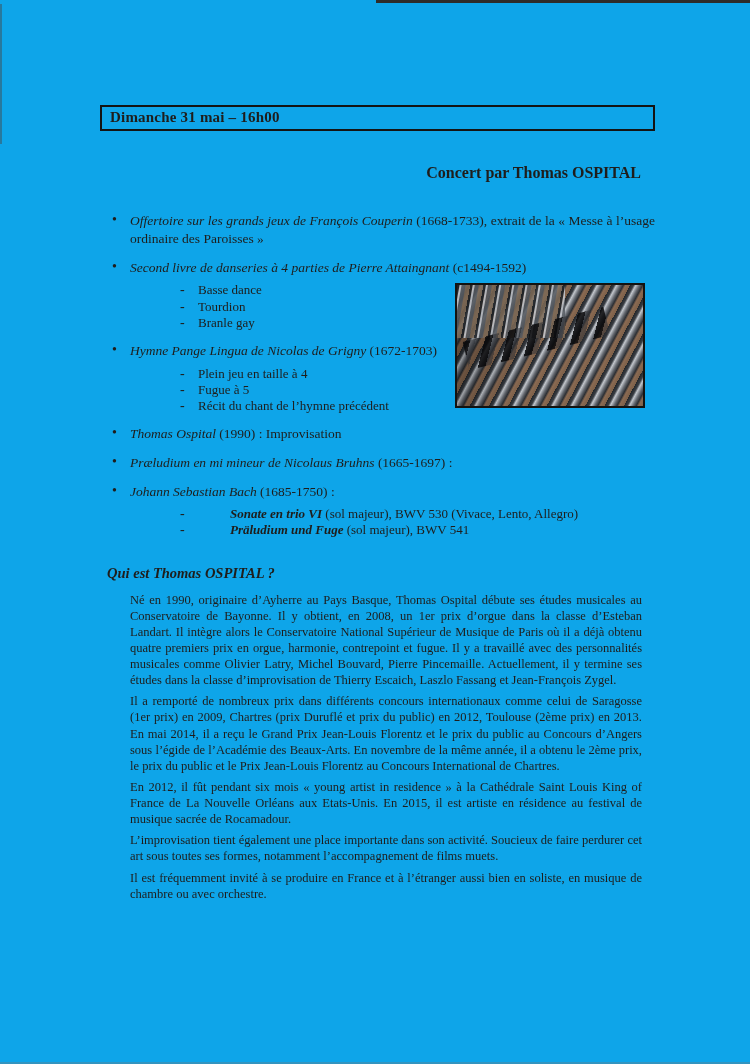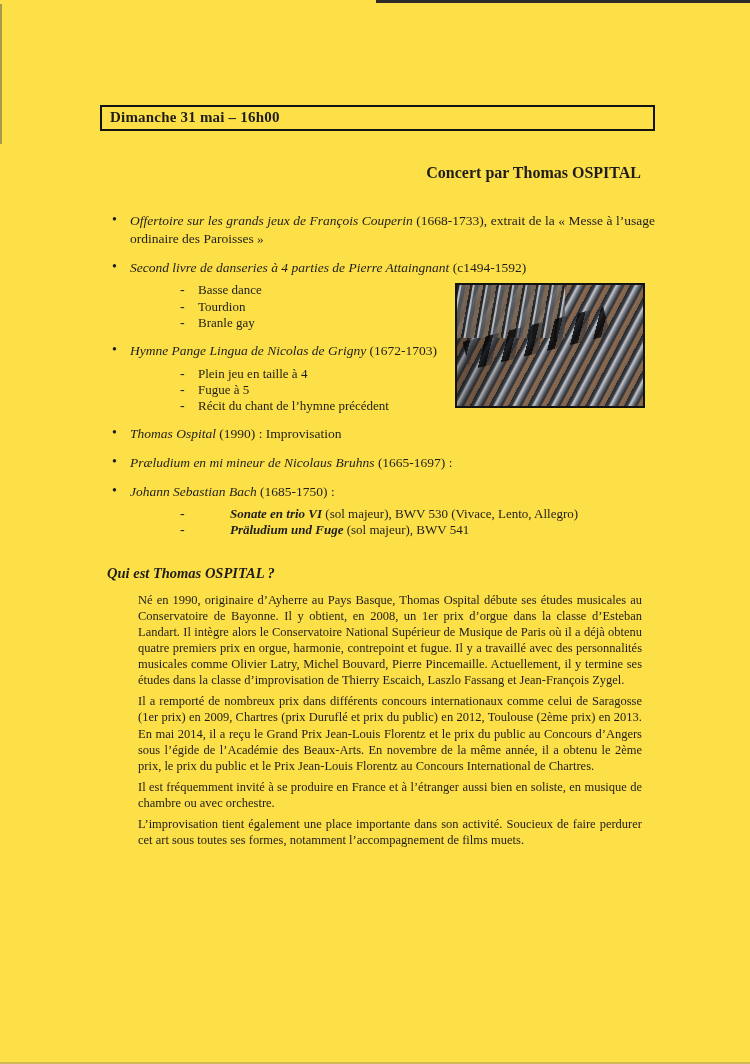--- a/index.html
+++ b/index.html
@@ -1,20 +1,20 @@
 <!DOCTYPE html>
 <html><head>
 <meta charset="utf-8">
 <style>
   html,body { margin:0; padding:0; background:#e8e8e6; }
   .page {
     position:relative;
     width:750px; height:1064px;
     margin:0 auto;
-    background:#fde047;
+    background:#0ea5e9;
     font-family:"Liberation Serif","DejaVu Serif",serif;
     color:#1f1d1b;
     overflow:hidden;
   }
   
   .scan-top   { position:absolute; top:0; left:376px; right:0; height:3px; background:#2e2c2a; }
   .scan-left  { position:absolute; top:4px; left:0; width:2px; height:140px; background:rgba(70,68,66,.45); }
   .scan-bottom{ position:absolute; bottom:0; left:0; right:0; height:2px; background:rgba(120,118,115,.35); }
 
   .content { padding:105px 95px 0 100px; }
@@ -69,21 +69,21 @@
       rgba(8,8,10,.85) 0 7px, rgba(45,47,52,.55) 7px 12px, rgba(0,0,0,0) 12px 21px);
     transform:rotate(-14deg);
   }
 
   .bio-heading {
     margin:26px 0 10px 7px;
     font-size:14.5px;
     font-weight:bold;
     font-style:italic;
   }
-  .bio { margin:0 13px 0 38px; font-size:12.5px; line-height:1.29; }
+  .bio { margin:0 13px 0 30px; font-size:12.5px; line-height:1.29; }
   .bio p { margin:0 0 5px 0; text-align:justify; }
 </style>
 </head>
 <body>
 
 <div class="page">
 
   <div class="scan-top"></div>
   <div class="scan-left"></div>
   <div class="scan-bottom"></div>
@@ -136,21 +136,22 @@
         </div>
       </div>
 
     </div>
 
     <div class="bio-heading">Qui est Thomas OSPITAL ?</div>
 
     <div class="bio">
       <p>Né en 1990, originaire d’Ayherre au Pays Basque, Thomas Ospital débute ses études musicales au Conservatoire de Bayonne. Il y obtient, en 2008, un 1er prix d’orgue dans la classe d’Esteban Landart. Il intègre alors le Conservatoire National Supérieur de Musique de Paris où il a déjà obtenu quatre premiers prix en orgue, harmonie, contrepoint et fugue. Il y a travaillé avec des personnalités musicales comme Olivier Latry, Michel Bouvard, Pierre Pincemaille. Actuellement, il y termine ses études dans la classe d’improvisation de Thierry Escaich, Laszlo Fassang et Jean-François Zygel.</p>
       <p>Il a remporté de nombreux prix dans différents concours internationaux comme celui de Saragosse (1er prix) en 2009,  Chartres (prix Duruflé et prix du public) en 2012,  Toulouse (2ème prix) en 2013.  En mai 2014, il a reçu le Grand Prix Jean-Louis Florentz et le prix du public au Concours d’Angers sous l’égide de l’Académie des Beaux-Arts. En novembre de la même année, il a obtenu le 2ème prix, le prix du public et le Prix Jean-Louis Florentz au Concours International de Chartres.</p>
+      <p>En 2012, il fût pendant six mois « young artist in residence » à la Cathédrale Saint Louis King of France de La Nouvelle Orléans aux Etats-Unis. En 2015, il est artiste en résidence au festival de musique sacrée de Rocamadour.</p>
+      <p>L’improvisation tient également une place importante dans son activité. Soucieux de faire perdurer cet art sous toutes ses formes, notamment l’accompagnement de films muets.</p>
       <p>Il est fréquemment invité à se produire en France et à l’étranger aussi bien en soliste, en musique de chambre ou avec orchestre.</p>
-      <p>L’improvisation tient également une place importante dans son activité. Soucieux de faire perdurer cet art sous toutes ses formes, notamment l’accompagnement de films muets.</p>
     </div>
 
   </div>
 
   <div class="photo"></div>
 
 </div>
 
 </body></html>

